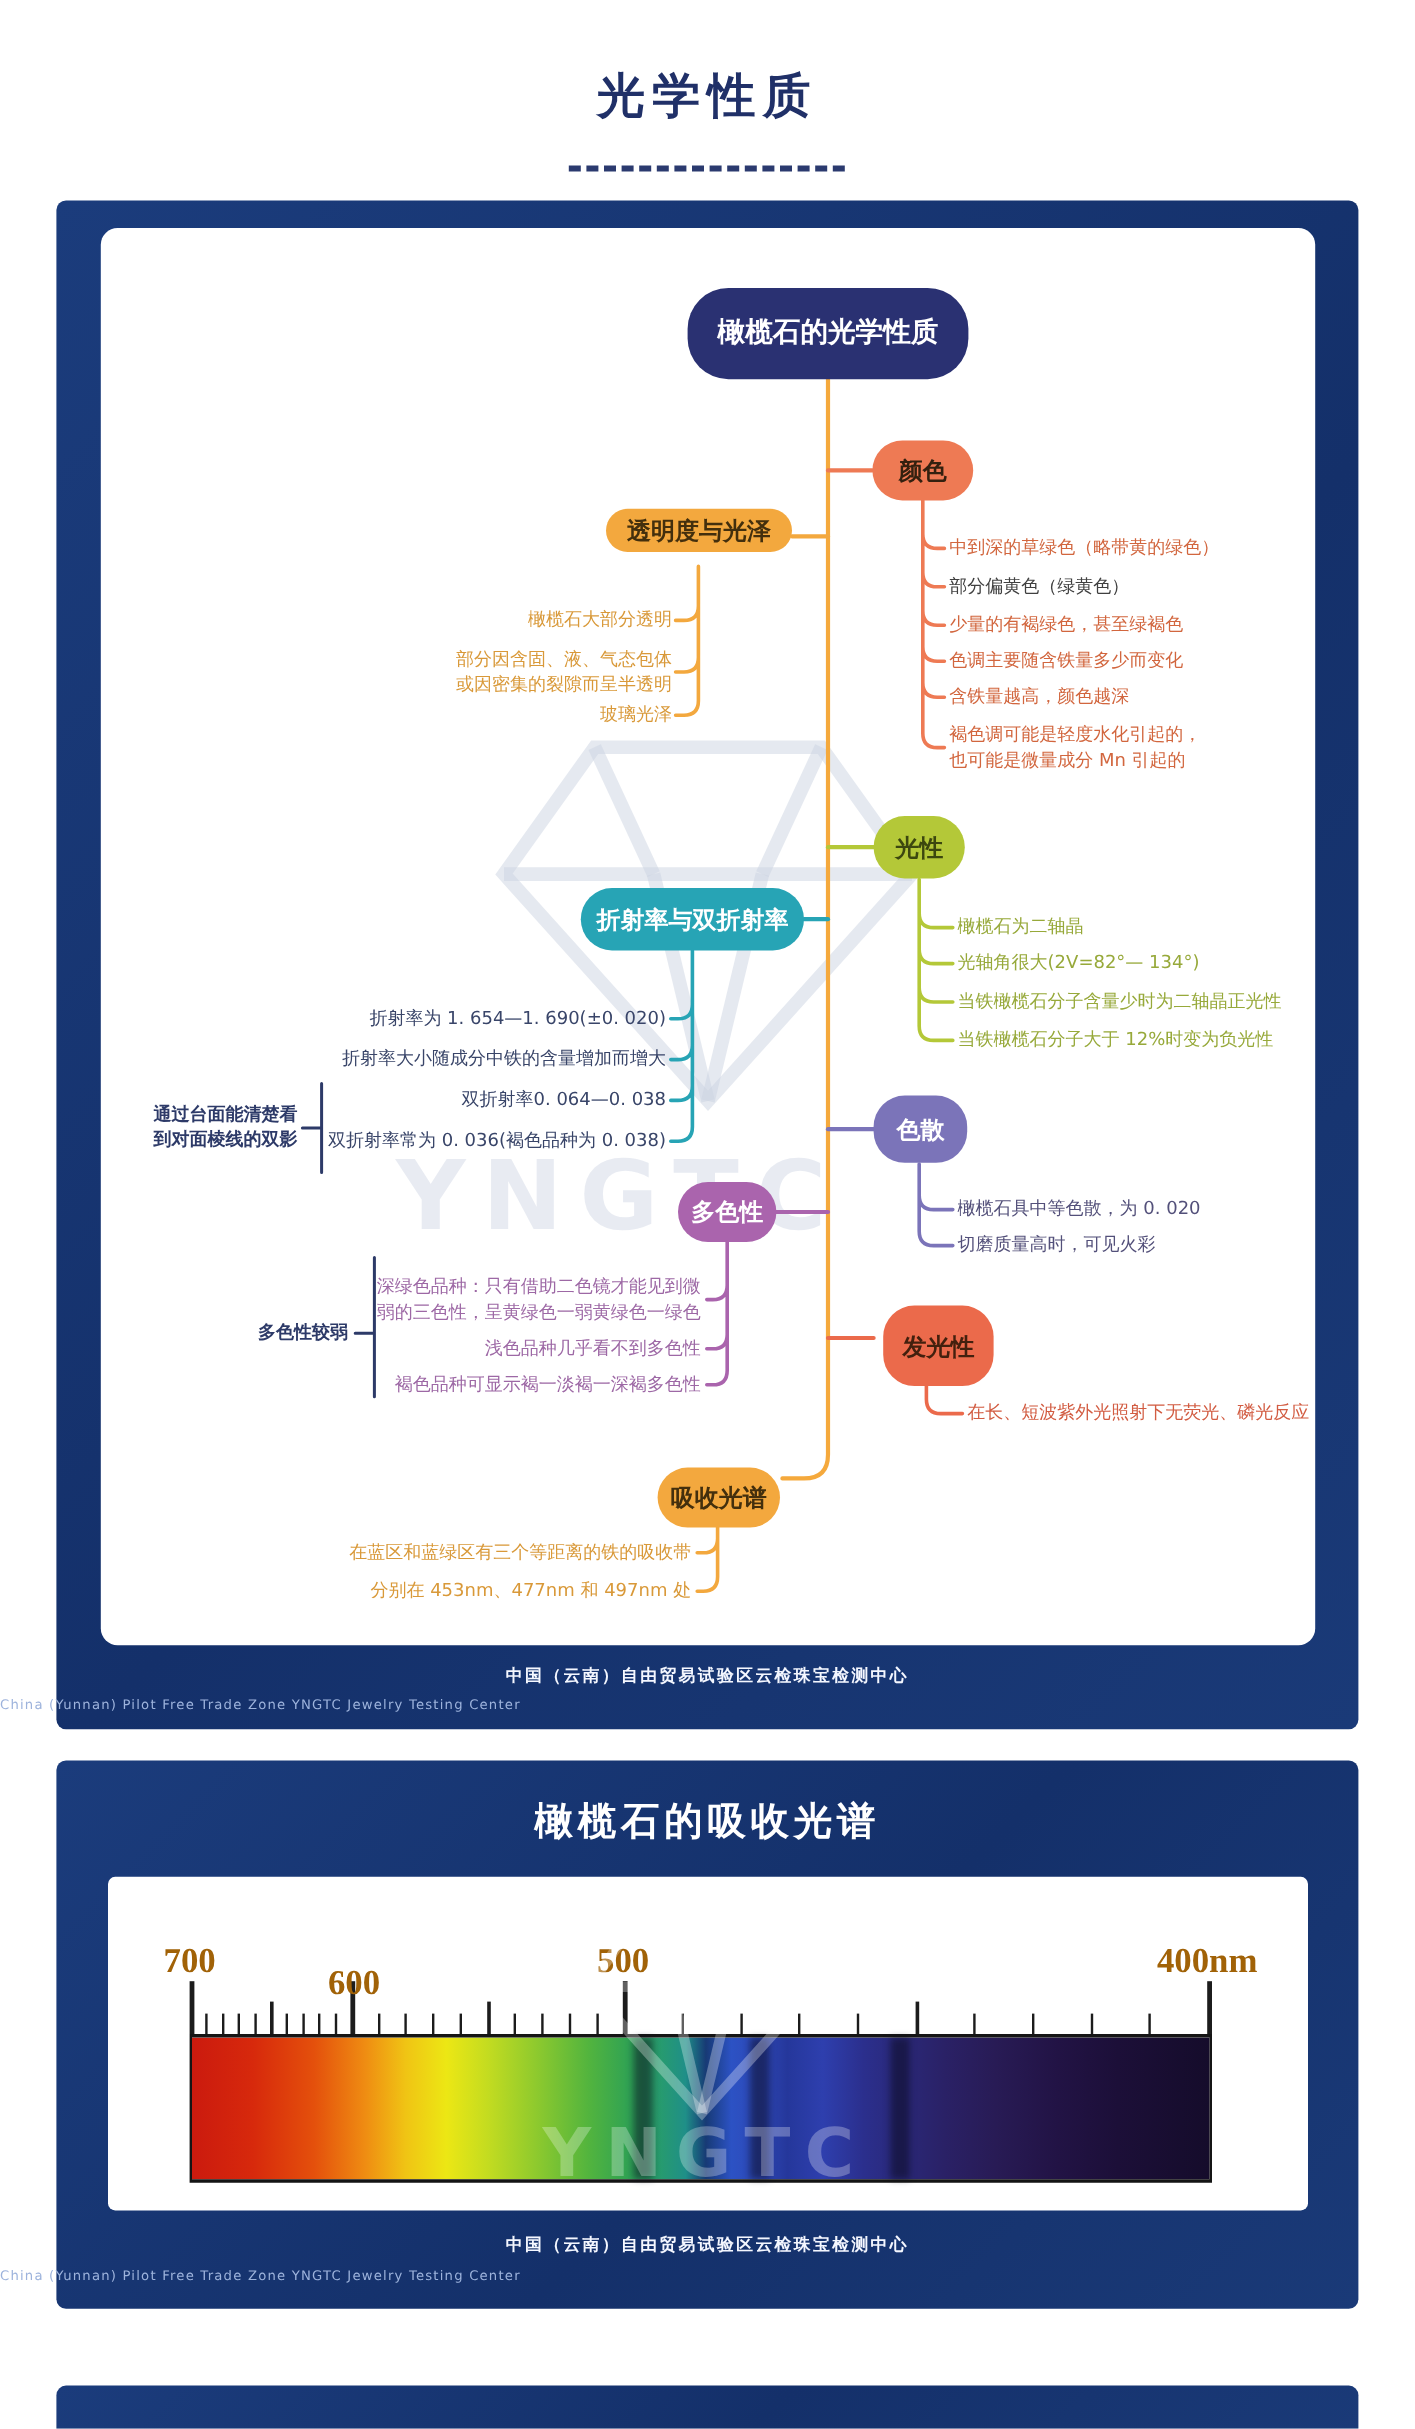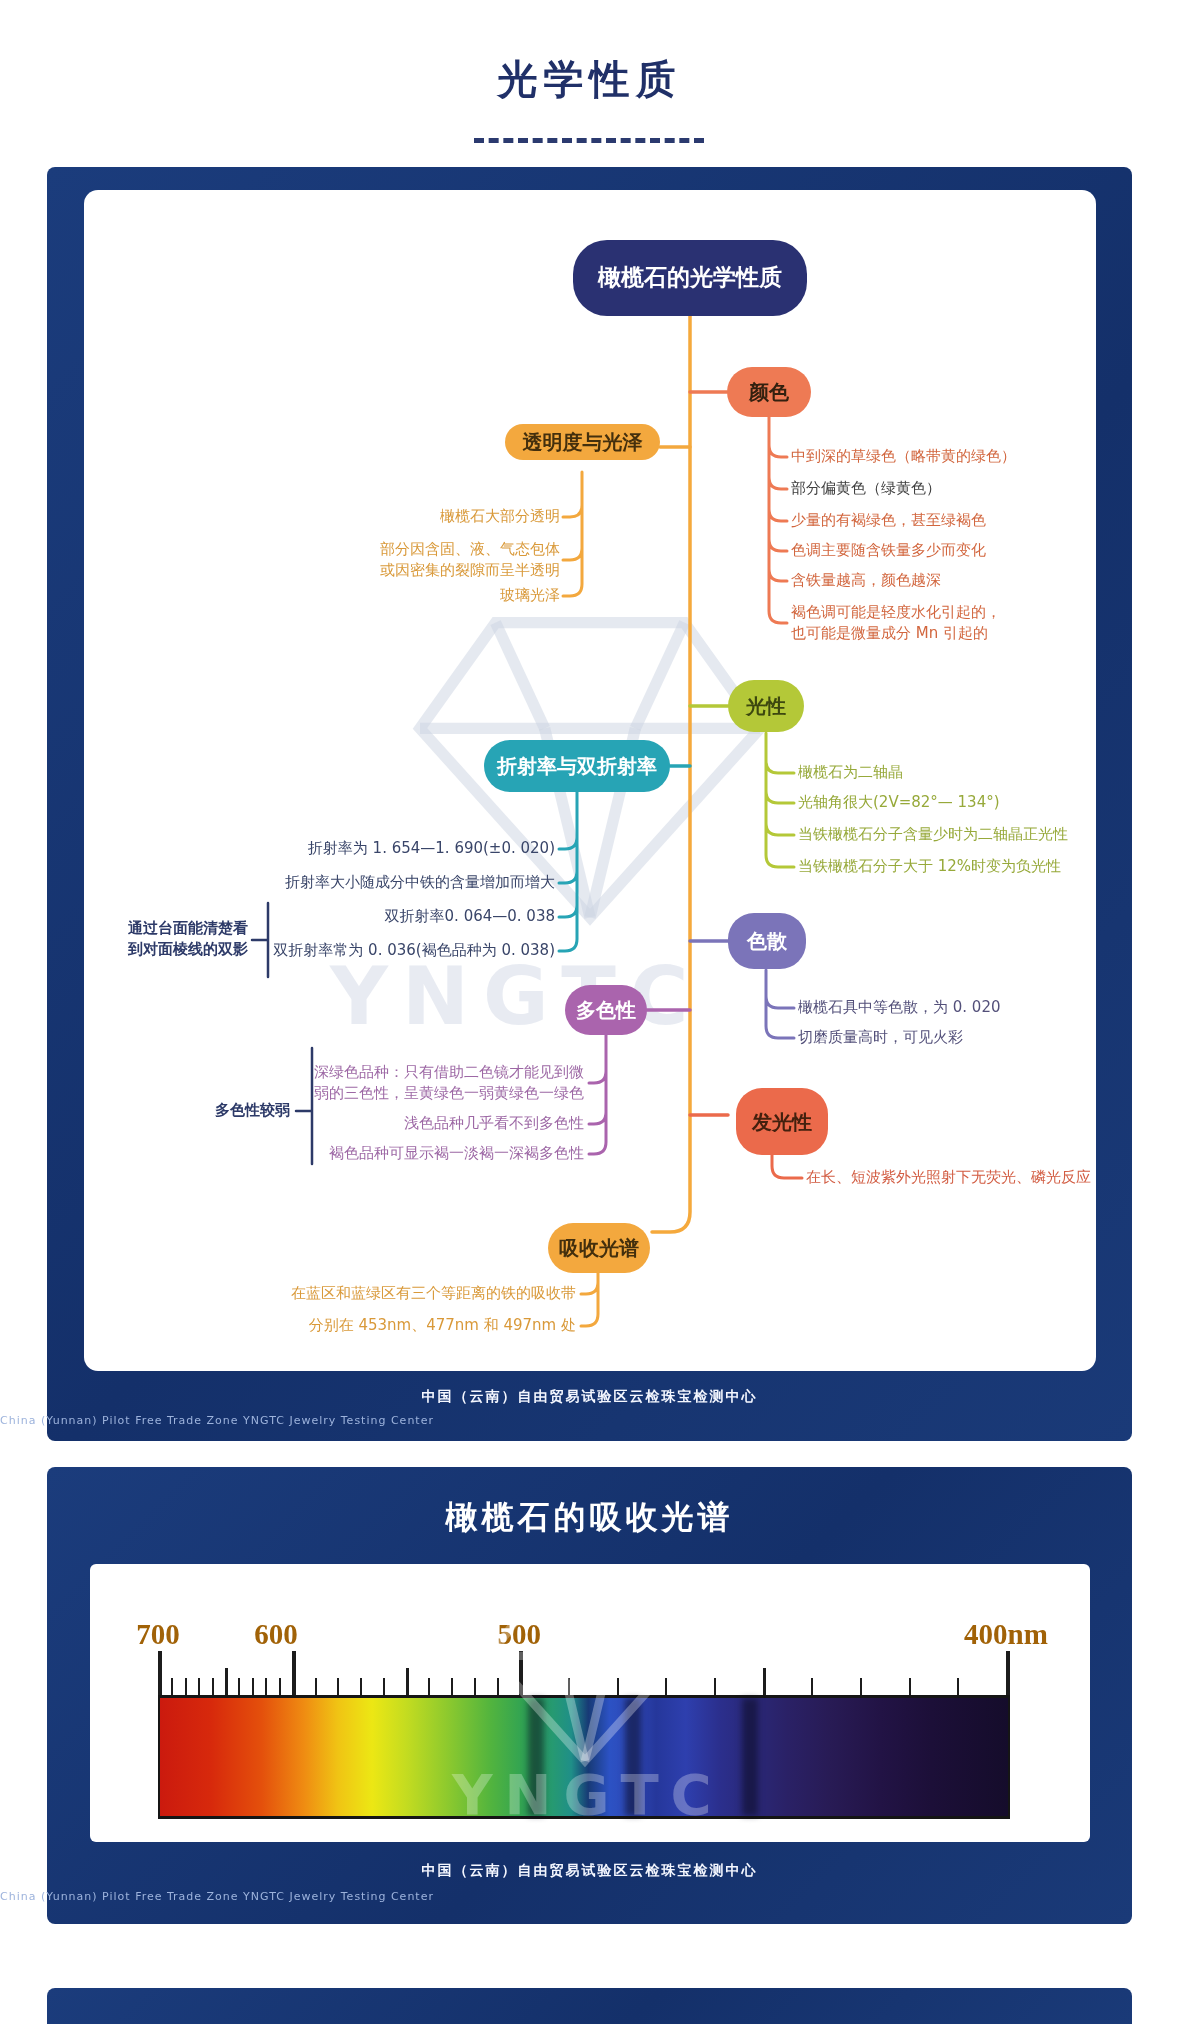--- a/index.html
+++ b/index.html
@@ -194,21 +194,21 @@
       <div class="tick minor" style="left: 526.598px;"></div>
       <div class="tick minor" style="left: 575.274px;"></div>
       <div class="tick minor" style="left: 623.949px;"></div>
       <div class="tick mid" style="left: 672.624px;"></div>
       <div class="tick minor" style="left: 721.299px;"></div>
       <div class="tick minor" style="left: 769.974px;"></div>
       <div class="tick minor" style="left: 818.65px;"></div>
       <div class="tick minor" style="left: 867.325px;"></div>
       <div class="tick major" style="left: 916px;"></div>
       <div class="ruler-label" style="left: 68px;">700</div>
-      <div class="ruler-label" style="left: 186px;">600</div>
+      <div class="ruler-label" style="left: 205px; margin-top: 19px;">600</div>
       <div class="ruler-label" style="left: 429.248px;">500</div>
       <div class="ruler-label" style="left: 916px;">400nm</div>
     </div>
   <div id="spec-bar" style="background: linear-gradient(90deg, rgb(203, 26, 14) 0%, rgb(215, 41, 12) 6%, rgb(228, 80, 12) 12%, rgb(239, 140, 18) 17%, rgb(240, 196, 20) 21%, rgb(236, 231, 20) 25%, rgb(196, 220, 32) 29%, rgb(140, 201, 46) 34%, rgb(82, 180, 62) 39%, rgb(47, 162, 84) 43%, rgb(39, 155, 110) 46%, rgb(31, 143, 136) 48.5%, rgb(23, 58, 117) 50.5%, rgb(44, 82, 196) 53%, rgb(46, 71, 181) 56%, rgb(37, 55, 155) 58.5%, rgb(46, 63, 174) 62%, rgb(43, 47, 141) 66%, rgb(42, 40, 120) 70%, rgb(42, 33, 102) 74%, rgb(40, 27, 85) 79%, rgb(34, 19, 69) 85%, rgb(28, 15, 56) 91%, rgb(21, 12, 43) 100%);">
       <div class="band" style="left: 367.851px;"></div>
       <div class="band" style="left: 465.201px;"></div>
       <div class="band" style="left: 582.021px;"></div>
     </div>
 
   <svg style="position:absolute;left:390px;top:20px;" width="210" height="190" viewBox="0 0 100 90">

